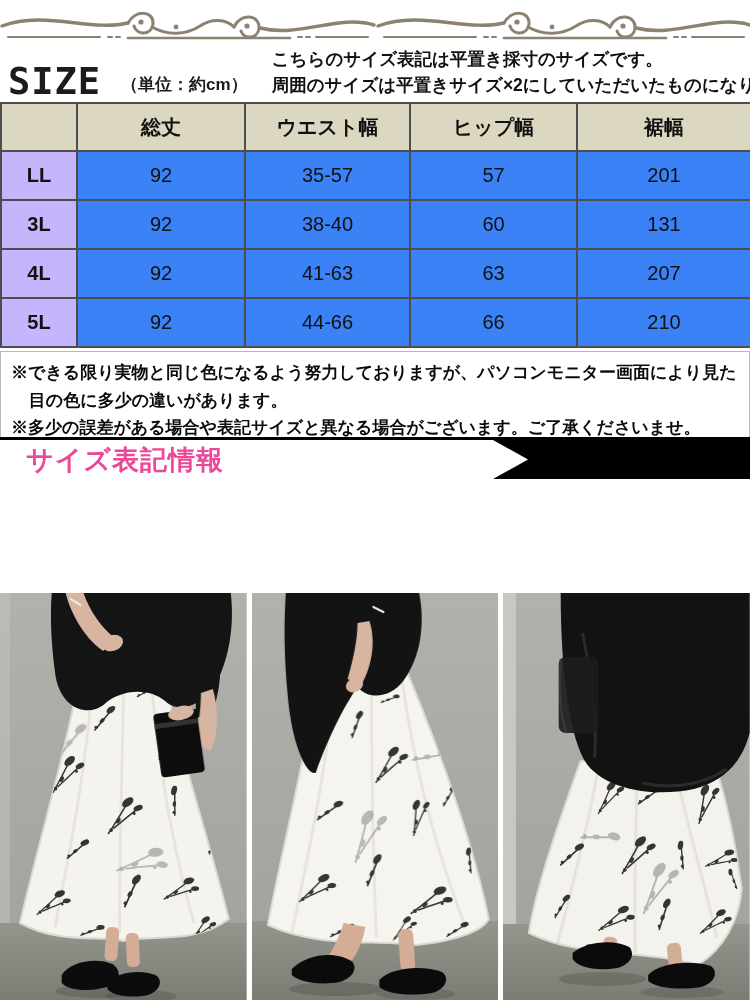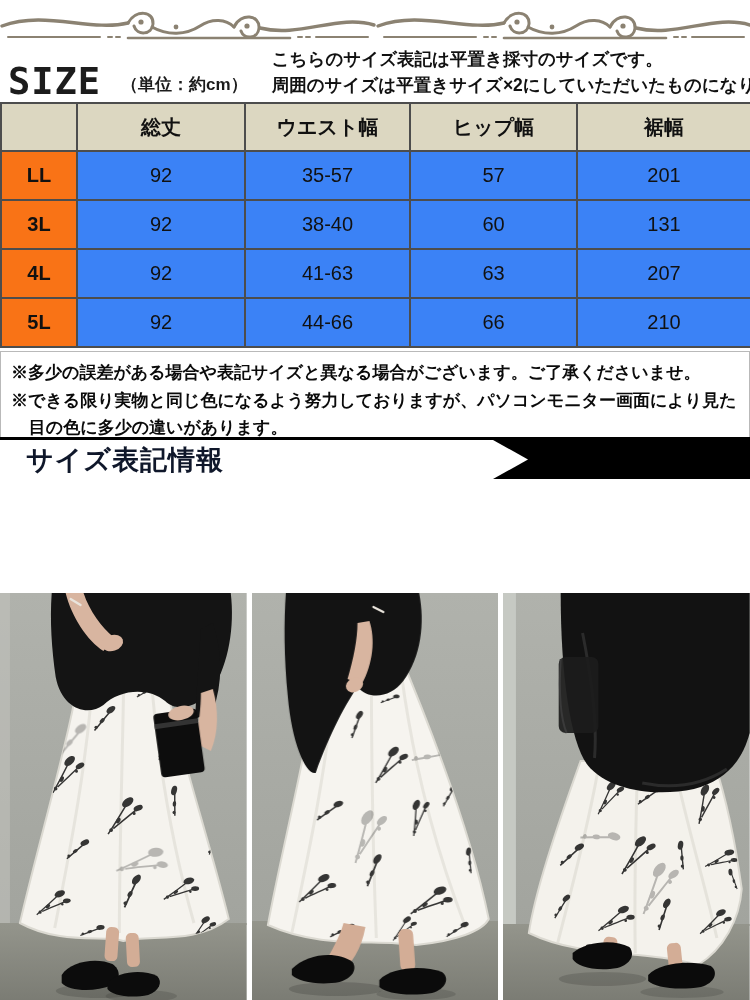--- a/index.html
+++ b/index.html
@@ -13,32 +13,32 @@
   .size-header { position:absolute; top:46px; left:8px; width:736px; height:54px; display:flex; align-items:flex-end;gap:16px; }
   .size-word { font-family:"DejaVu Sans Mono", monospace; font-weight:bold; font-size:37px; line-height:1; color:#1c1c1c; letter-spacing:1px; }
   .unit-word { font-size:17px; font-weight:bold; color:#1c1c1c; margin-left:4px; padding-bottom:4px; white-space:nowrap;text-align:right; }
   .size-desc { margin-left:8px; padding-bottom:1px; font-size:17.5px; font-weight:bold; color:#111; line-height:1.52; white-space:nowrap; }
 
   
   .size-table { position:absolute; top:102px; left:0; width:750px; border-collapse:collapse; table-layout:fixed; }
   .size-table th, .size-table td { border:2px solid #4d4d4d; text-align:center; vertical-align:middle; color:#111; }
   .size-table th { background:#dcd7c1; font-size:20px; font-weight:bold; height:48px;margin-left:20px; }
   .size-table td { background:#3b82f6; font-size:20px; height:49px; font-weight:normal; }
-  .size-table td.rowhead { background:#f97316; font-weight:bold; }
+  .size-table td.rowhead { background:#c4b5fd; font-weight:bold; }
   .c0{width:76px;} .c1{width:168px;} .c2{width:165px;} .c3{width:167px;} .c4{width:174px;}
 
   
   .notes { position:absolute; top:351px; left:0; width:750px; min-height:80px; border:1px solid #b9b9b9; padding:7px 12px 9px 10px; }
   .note { font-size:17px; font-weight:bold; color:#0a0a0a; line-height:1.62; padding-left:1.05em; text-indent:-1.05em; }
 
   
   .banner { position:absolute; top:437px; left:0; width:750px; height:42px; background:#000; }
   .banner-ribbon { position:absolute; left:0; top:3px; height:39px; width:528px; background:#fff;
     clip-path:polygon(0 0, 493px 0, 528px 50%, 493px 100%, 0 100%); display:flex; align-items:center; }
-  .banner-title { font-family:"Liberation Serif", serif; font-weight:bold; font-size:27px; color:#0f172a; padding-left:26px; letter-spacing:1px; }
+  .banner-title { font-family:"Liberation Serif", serif; font-weight:bold; font-size:27px; color:#ec4899; padding-left:26px; letter-spacing:1px; }
 
   
   .conv { position:absolute; top:479px; left:0; width:750px; height:110px; border:3px solid #111; background:#fff; }
   .conv-grid { position:relative; width:100%; height:100%; display:grid; grid-template-columns:370px 1fr; grid-template-rows:1fr 1fr 1fr; z-index:2; }
   .conv-cell { display:flex; align-items:center; font-family:"Liberation Serif", serif; font-size:28px; color:#0a0a0a; white-space:nowrap; }
   .conv-cell.left { padding-left:22px; }
   .conv-cell.right { padding-left:44px; border-left:2px dashed #333; }
   .conv-cell.rb { border-bottom:2px dashed #222; }
   .tape-wm { position:absolute; left:205px; top:2px; width:265px; height:102px; z-index:1; opacity:.5; }
 
@@ -124,22 +124,22 @@
       <td class="rowhead">5L</td>
       <td>92</td>
       <td>44-66</td>
       <td>66</td>
       <td>210</td>
     </tr>
   </tbody>
     </table>
 
   <div class="notes">
+    <p class="note">※できる限り実物と同じ色になるよう努力しておりますが、パソコンモニター画面により見た目の色に多少の違いがあります。</p>
     <p class="note">※多少の誤差がある場合や表記サイズと異なる場合がございます。ご了承くださいませ。</p>
-    <p class="note">※できる限り実物と同じ色になるよう努力しておりますが、パソコンモニター画面により見た目の色に多少の違いがあります。</p>
   </div>
 
   <div class="banner">
     <div class="banner-ribbon">
       <span class="banner-title">サイズ表記情報</span>
     </div>
   </div>
 
 
   <svg class="hidden-defs" aria-hidden="true">

